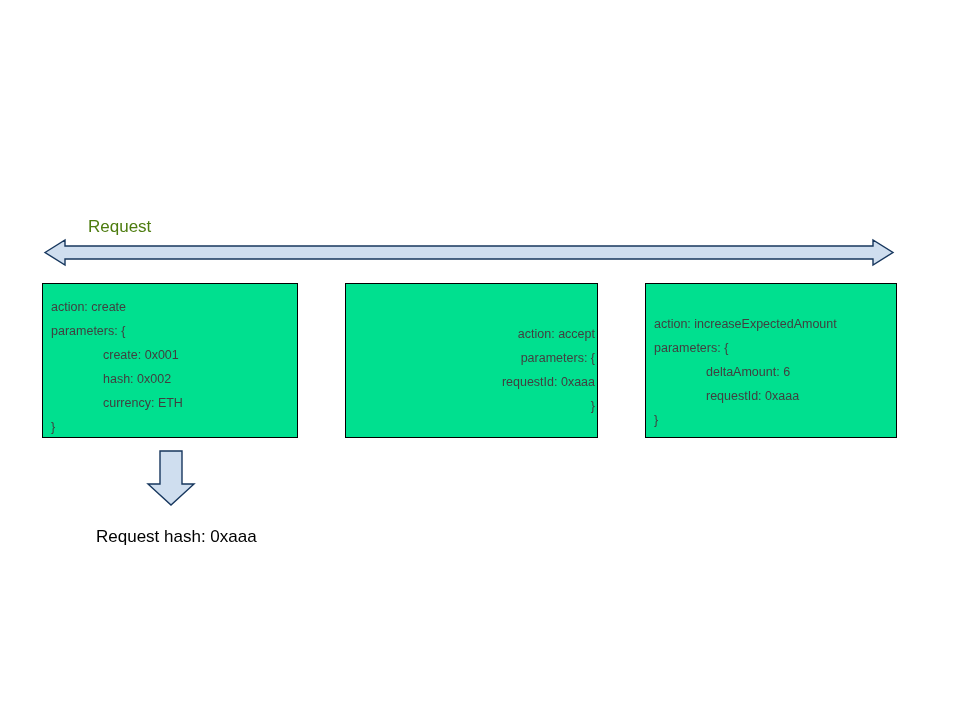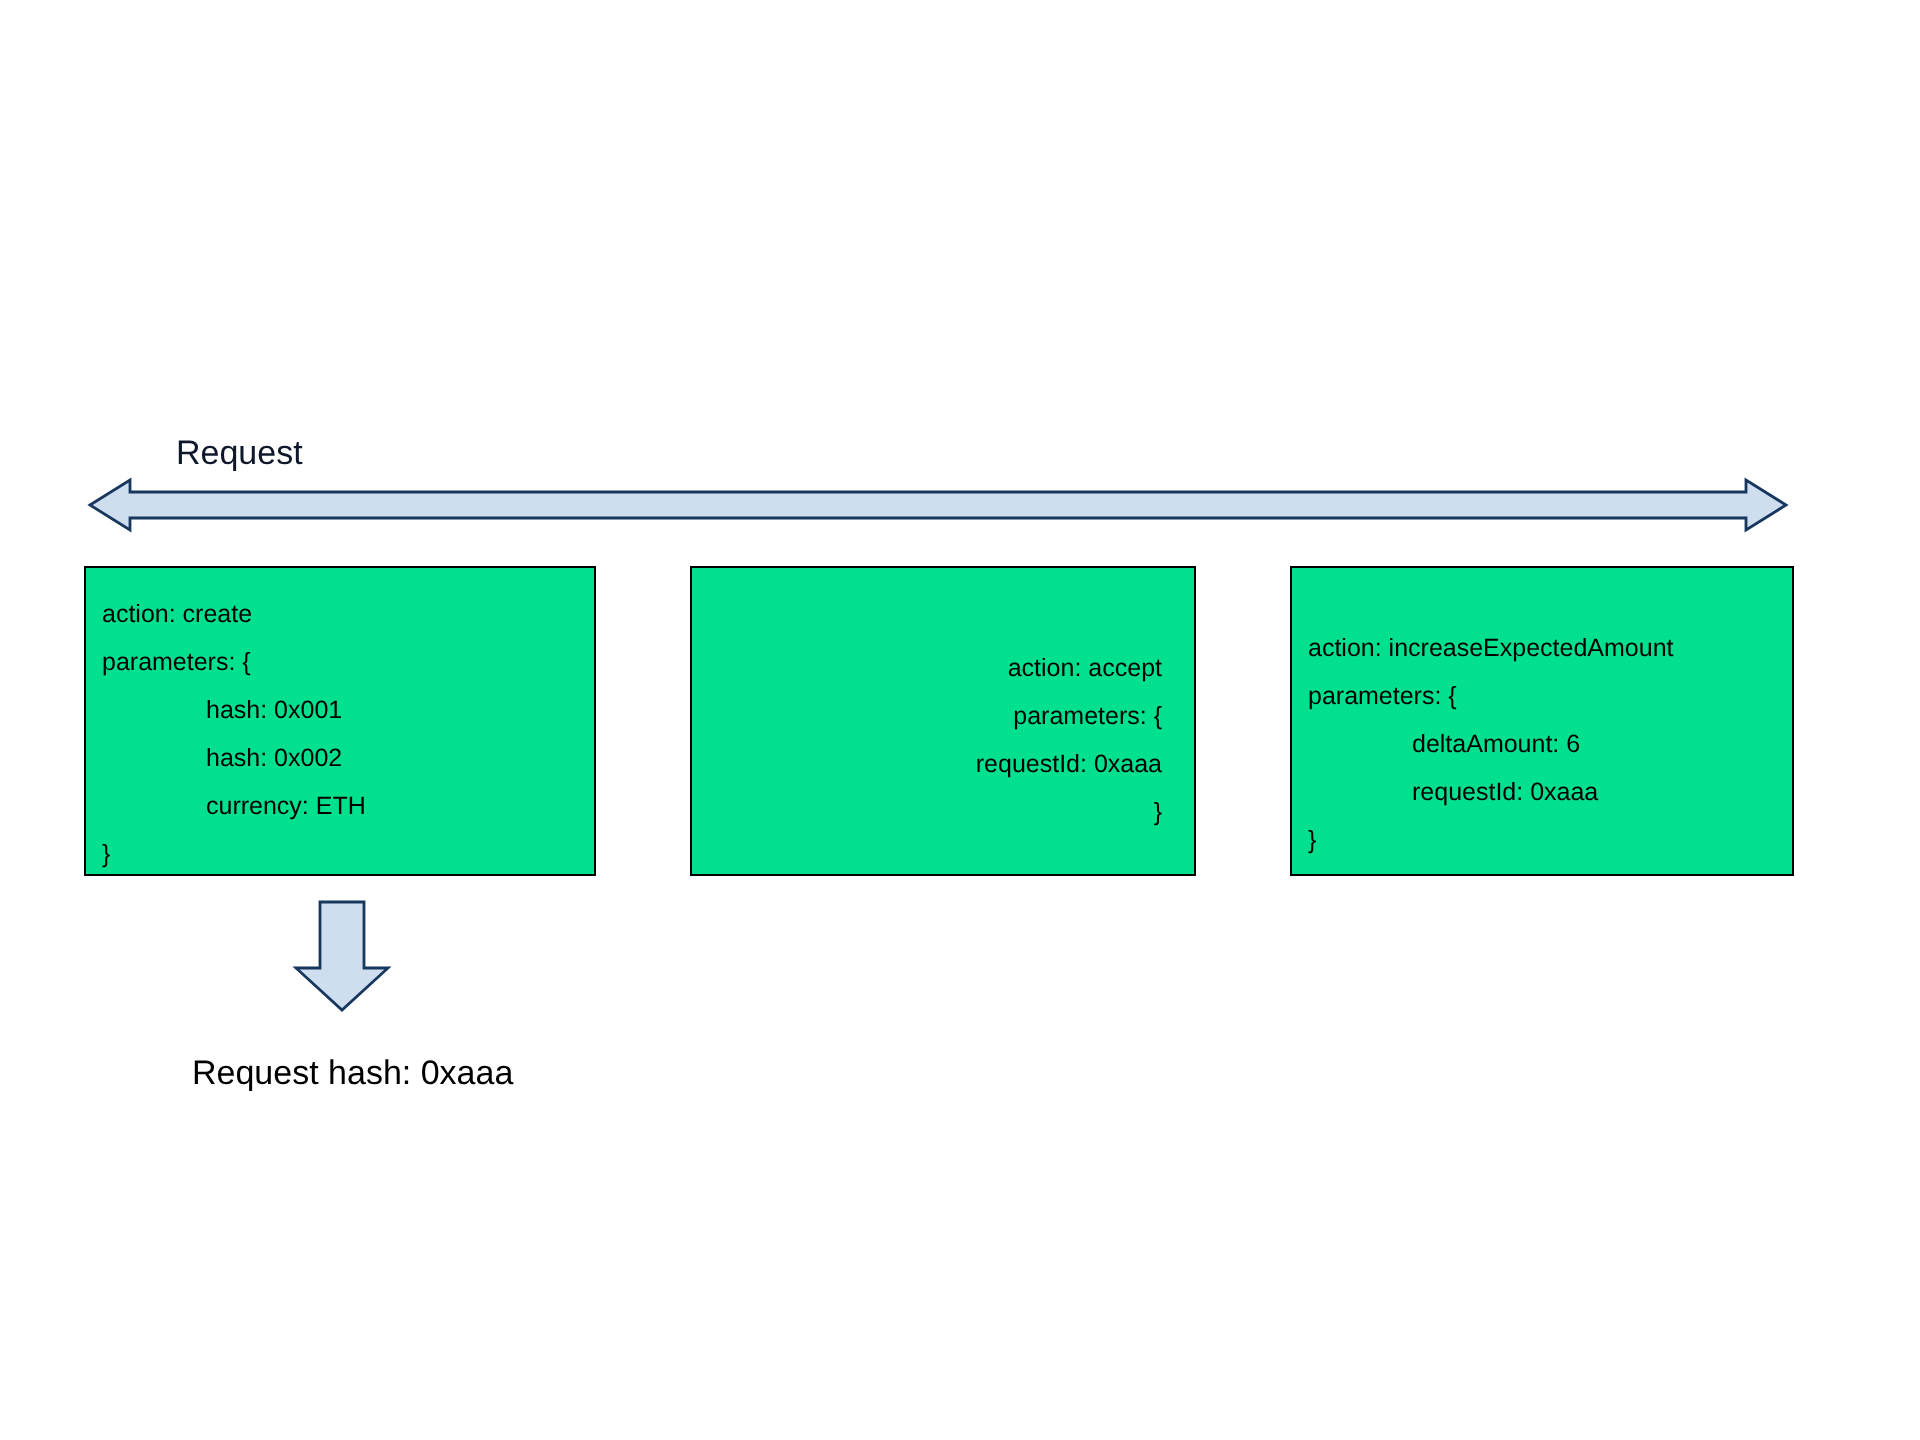--- a/index.html
+++ b/index.html
@@ -25,21 +25,21 @@
   }
 
   
   .request-label {
     position: absolute;
     left: 88px;
     top: 216px;
     font-size: 17px;
     line-height: 21px;
     white-space: nowrap;
-    color: #0f172a;
+    color: #4d7c0f;
   }
 
   
   .h-arrow {
     position: absolute;
     left: 43px;
     top: 237px;
     width: 852px;
     height: 32px;
   }
@@ -53,24 +53,24 @@
     top: 283px;
     height: 155px;
   }
   .box-1 { left: 42px;  width: 256px; }
   .box-2 { left: 345px; width: 253px; }
   .box-3 { left: 645px; width: 252px; padding-left: 43px; }
 
   .box-lines {
     position: absolute;
     left: 8px;
-    right: 16px;
+    right: 2px;
     font-size: 12.5px;
     line-height: 24px;
-    color: #000000;
+    color: #404040;
     white-space: nowrap;
   }
   .box-1 .box-lines { top: 11px; }
   .box-2 .box-lines { top: 38px; text-align: right; }
   .box-3 .box-lines { top: 28px; }
 
   .code-line { display: block; }
   .code-line.indent { padding-left: 52px; }
 
   
@@ -103,21 +103,21 @@
   <div class="h-arrow">
     <svg width="852" height="32" viewBox="0 0 852 32">
       <polygon points="2,15.5 22,3 22,9 830,9 830,3 850,15.5 830,28 830,22 22,22 22,28" fill="#CFDEEF" stroke="#17375E" stroke-width="1.4" stroke-linejoin="miter"></polygon>
     </svg>
   </div>
 
   <div class="action-box box-1">
     <div class="box-lines">
       <span class="code-line">action: create</span>
       <span class="code-line">parameters: {</span>
-      <span class="code-line indent">hash: 0x001</span>
+      <span class="code-line indent">create: 0x001</span>
       <span class="code-line indent">hash: 0x002</span>
       <span class="code-line indent">currency: ETH</span>
       <span class="code-line">}</span>
     </div>
   </div>
 
   <div class="action-box box-2">
     <div class="box-lines">
       <span class="code-line">action: accept</span>
       <span class="code-line">parameters: {</span>

